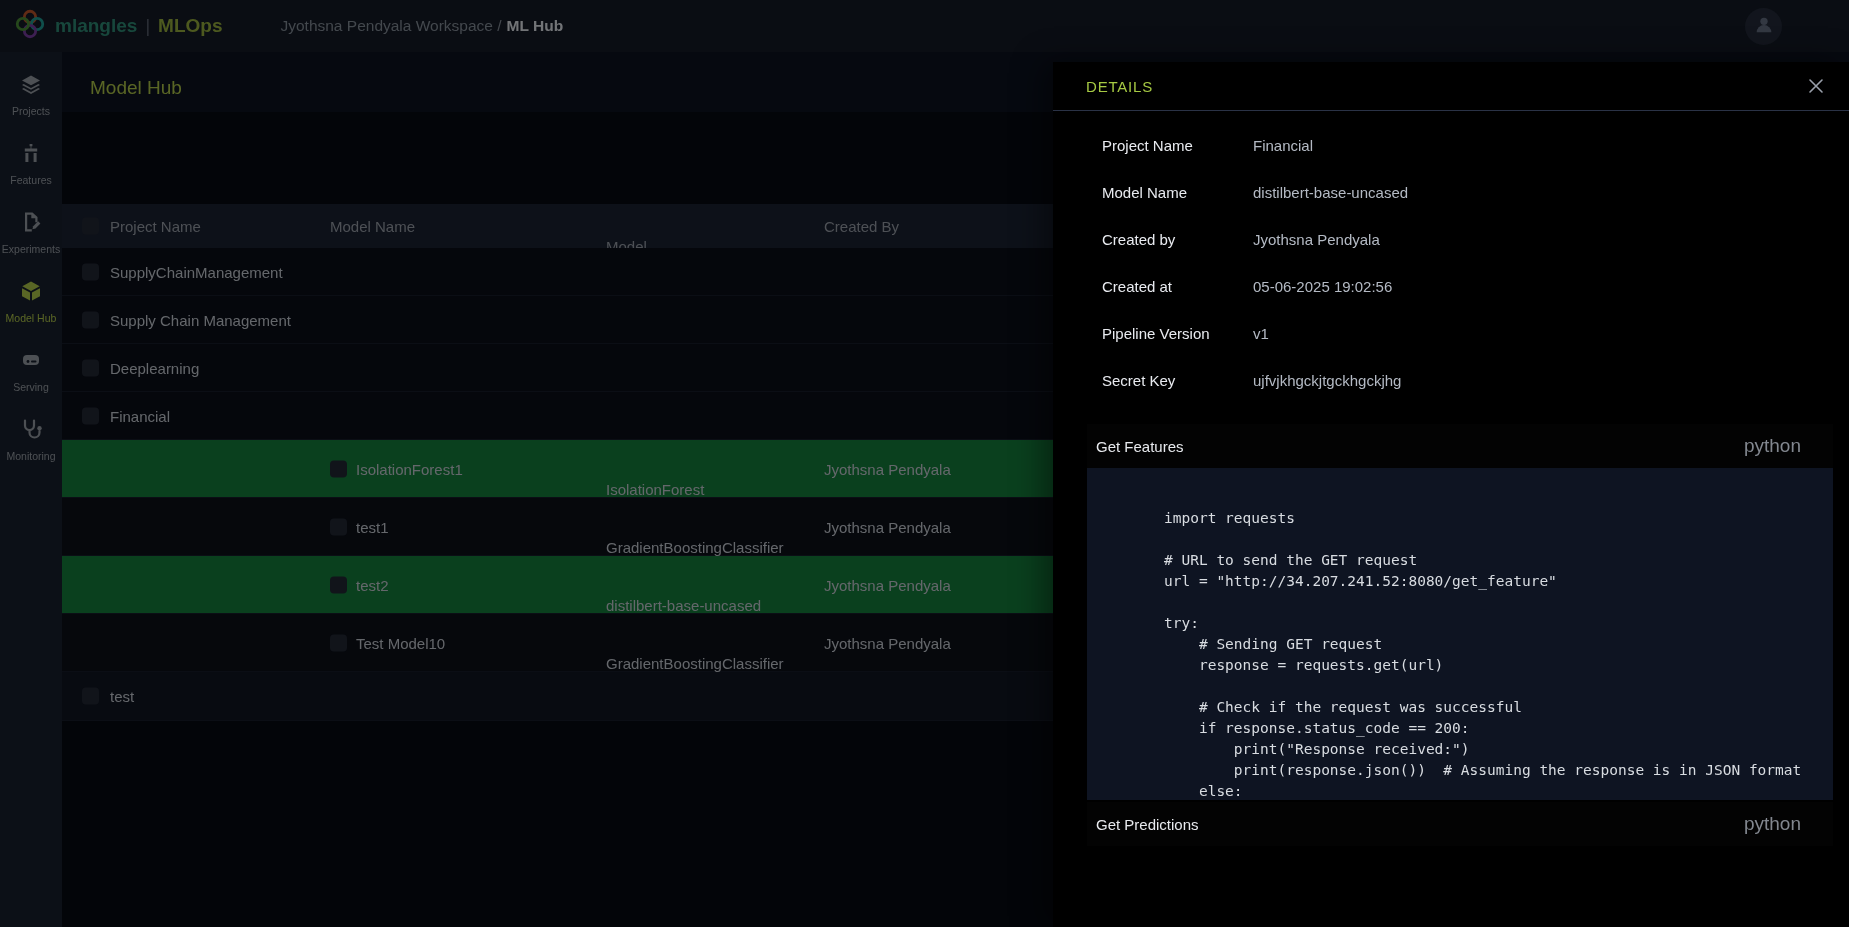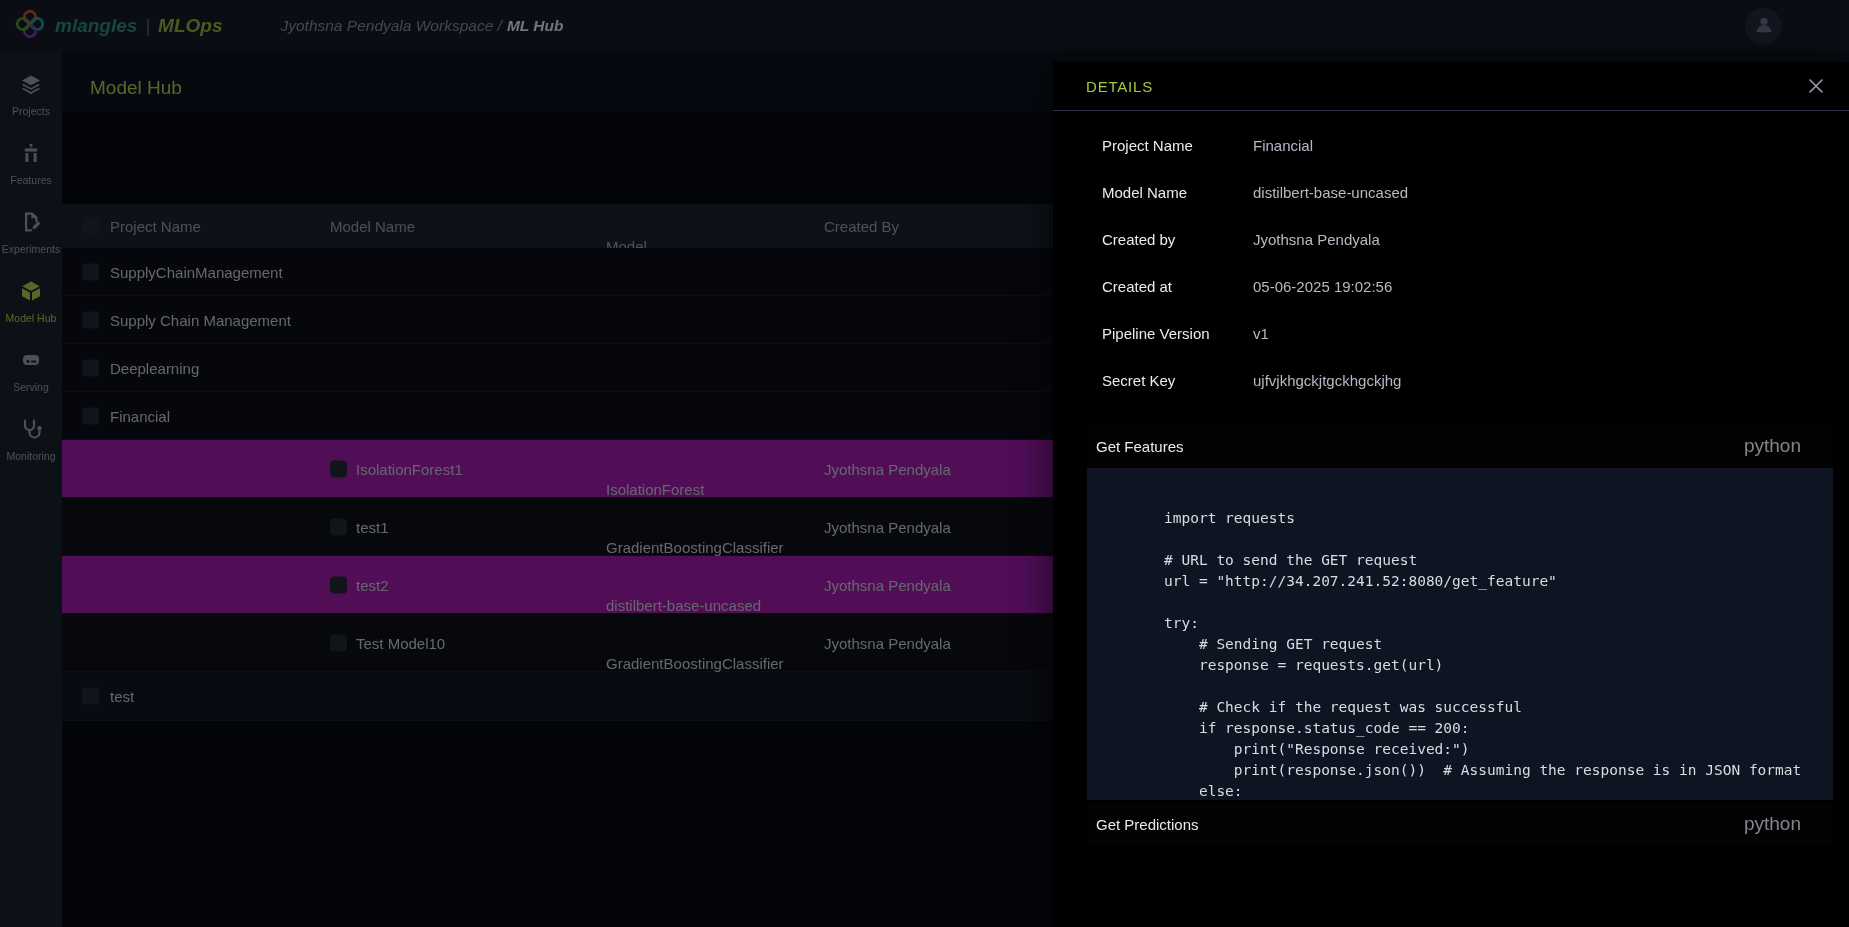--- a/index.html
+++ b/index.html
@@ -1,21 +1,21 @@
 <!DOCTYPE html>
 <html><head>
 <meta charset="utf-8">
 <style>
   html,body{margin:0;padding:0;background:#000;}
   .stage{position:relative;width:1849px;height:927px;overflow:hidden;
          font-family:"Liberation Sans",sans-serif;background:#0d1220;}
 
   
   .topbar{position:absolute;top:0;left:0;right:0;height:52px;background:#141a26;
-          display:flex;align-items:center;z-index:1;font-style:italic;}
+          display:flex;align-items:center;z-index:1;}
   .brand{display:flex;align-items:center;gap:8px;padding-left:13px;}
   .brand-name{font-size:19px;font-weight:bold;color:#2f8f78;}
   .brand-divider{font-size:18px;color:#5a6270;font-weight:300;}
   .brand-suffix{font-size:19px;font-weight:bold;color:#9ab33e;}
   .breadcrumb{margin-left:58px;font-size:15.5px;color:#87909b;}
   .breadcrumb-current{color:#e5e9ef;font-weight:600;margin-left:5px;}
   .avatar{position:absolute;right:67px;top:8px;width:37px;height:37px;border-radius:50%;
           background:#242b3a;display:flex;align-items:center;justify-content:center;cursor:pointer;}
 
   
@@ -28,21 +28,21 @@
   .side-item.active{color:#b3cc4a;}
 
   
   .main{position:absolute;top:52px;left:62px;right:0;bottom:0;background:#0d1220;z-index:1;}
   .page-title{position:absolute;left:28px;top:25px;font-size:19px;color:#b3cc4a;}
   .content-card{position:absolute;left:0;right:0;top:60px;bottom:0;background:#070b12;}
   .mtable{position:absolute;left:0;right:0;top:92px;font-size:15px;}
   .thead{position:relative;height:44px;background:#1b2232;color:#9aa1ab;}
   .trow{position:relative;border-bottom:1px solid #161d2a;color:#c9ced6;cursor:pointer;}
   .trow.project{height:47px;background:#0a0e18;}
-  .trow.model-odd{height:57px;background:#a21caf;}
+  .trow.model-odd{height:57px;background:#15803d;}
   .trow.model-even{height:57px;background:#0c1019;}
   .trow.trailing{height:48px;background:#101622;}
   .cell{position:absolute;top:50%;transform:translateY(-50%);white-space:nowrap;}
   .c-check1{left:20px;}  .c-project{left:48px;}
   .c-check2{left:268px;} .c-mname{left:294px;}
   .c-model{left:544px;margin-top:20px;}  .c-creator{left:762px;}
   .checkbox{width:17px;height:17px;border-radius:4px;background:#222835;cursor:pointer;}
 
   
   .dim-overlay{position:absolute;inset:0;background:rgba(0,0,0,0.5);z-index:50;}

